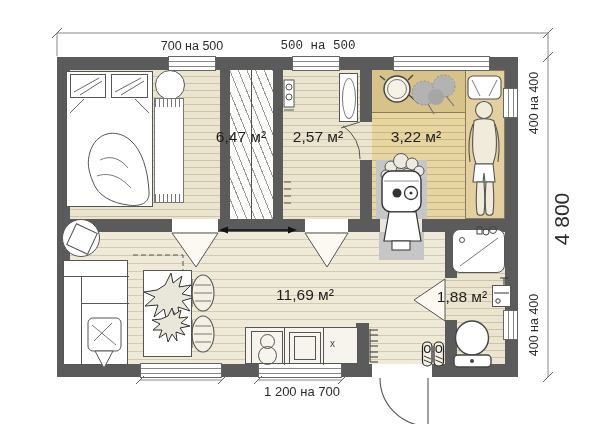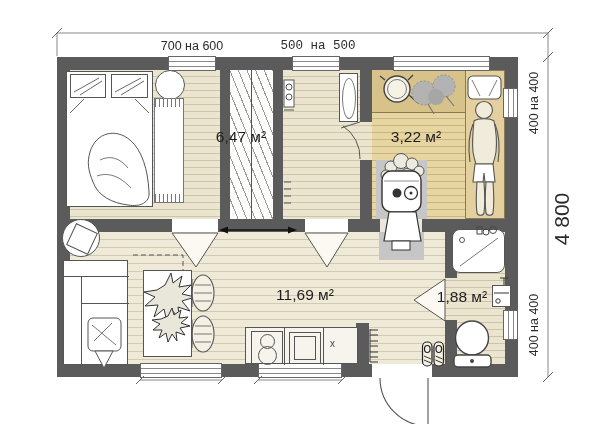--- a/index.html
+++ b/index.html
@@ -251,24 +251,26 @@
       <circle cx="498" cy="301" r="2.2"></circle>
       <path d="M504,285 V278 M500,278 H508 M494,293 H509"></path>
     </g>
     <g stroke="#444" stroke-width="1.4" fill="#fff">
       <ellipse cx="472" cy="338" rx="16.5" ry="17"></ellipse>
       <rect x="454" y="355" width="37" height="12" rx="4"></rect>
       <circle cx="472" cy="361" r="2" fill="#444" stroke="none"></circle>
     </g>
   </svg>
 
-  <div class="dim small ctr" style="left:150px;top:39px;width:84px;">700 на 600</div>
+  <div class="dim small ctr" style="left:150px;top:39px;width:84px;">700 на 500</div>
   <div class="dim small ctr" style="left:276px;top:39px;width:84px;font-family:Liberation Mono, monospace;">500 на 500</div>
   <div class="dim small ctr rot" style="left:497px;top:96px;width:74px;">400 на 400</div>
   <div class="dim small ctr rot" style="left:497px;top:318px;width:74px;">400 на 400</div>
   <div class="dim big ctr rot" style="left:522px;top:207px;width:80px;">4 800</div>
+  <div class="dim small ctr" style="left:252px;top:384px;width:100px;font-size:13px;">1 200 на 700</div>
 
   <div class="roomlbl" style="left:153px;top:128px;width:80px;padding-left:48px;">6,47 м²</div>
+  <div class="roomlbl" style="left:278px;top:128px;width:80px;">2,57 м²</div>
   <div class="roomlbl" style="left:376px;top:128px;width:80px;">3,22 м²</div>
   <div class="roomlbl" style="left:260px;top:286px;width:90px;">11,69 м²</div>
   <div class="roomlbl" style="left:420px;top:288px;width:84px;">1,88 м²</div>
 
 </div>
 
 </body></html>

